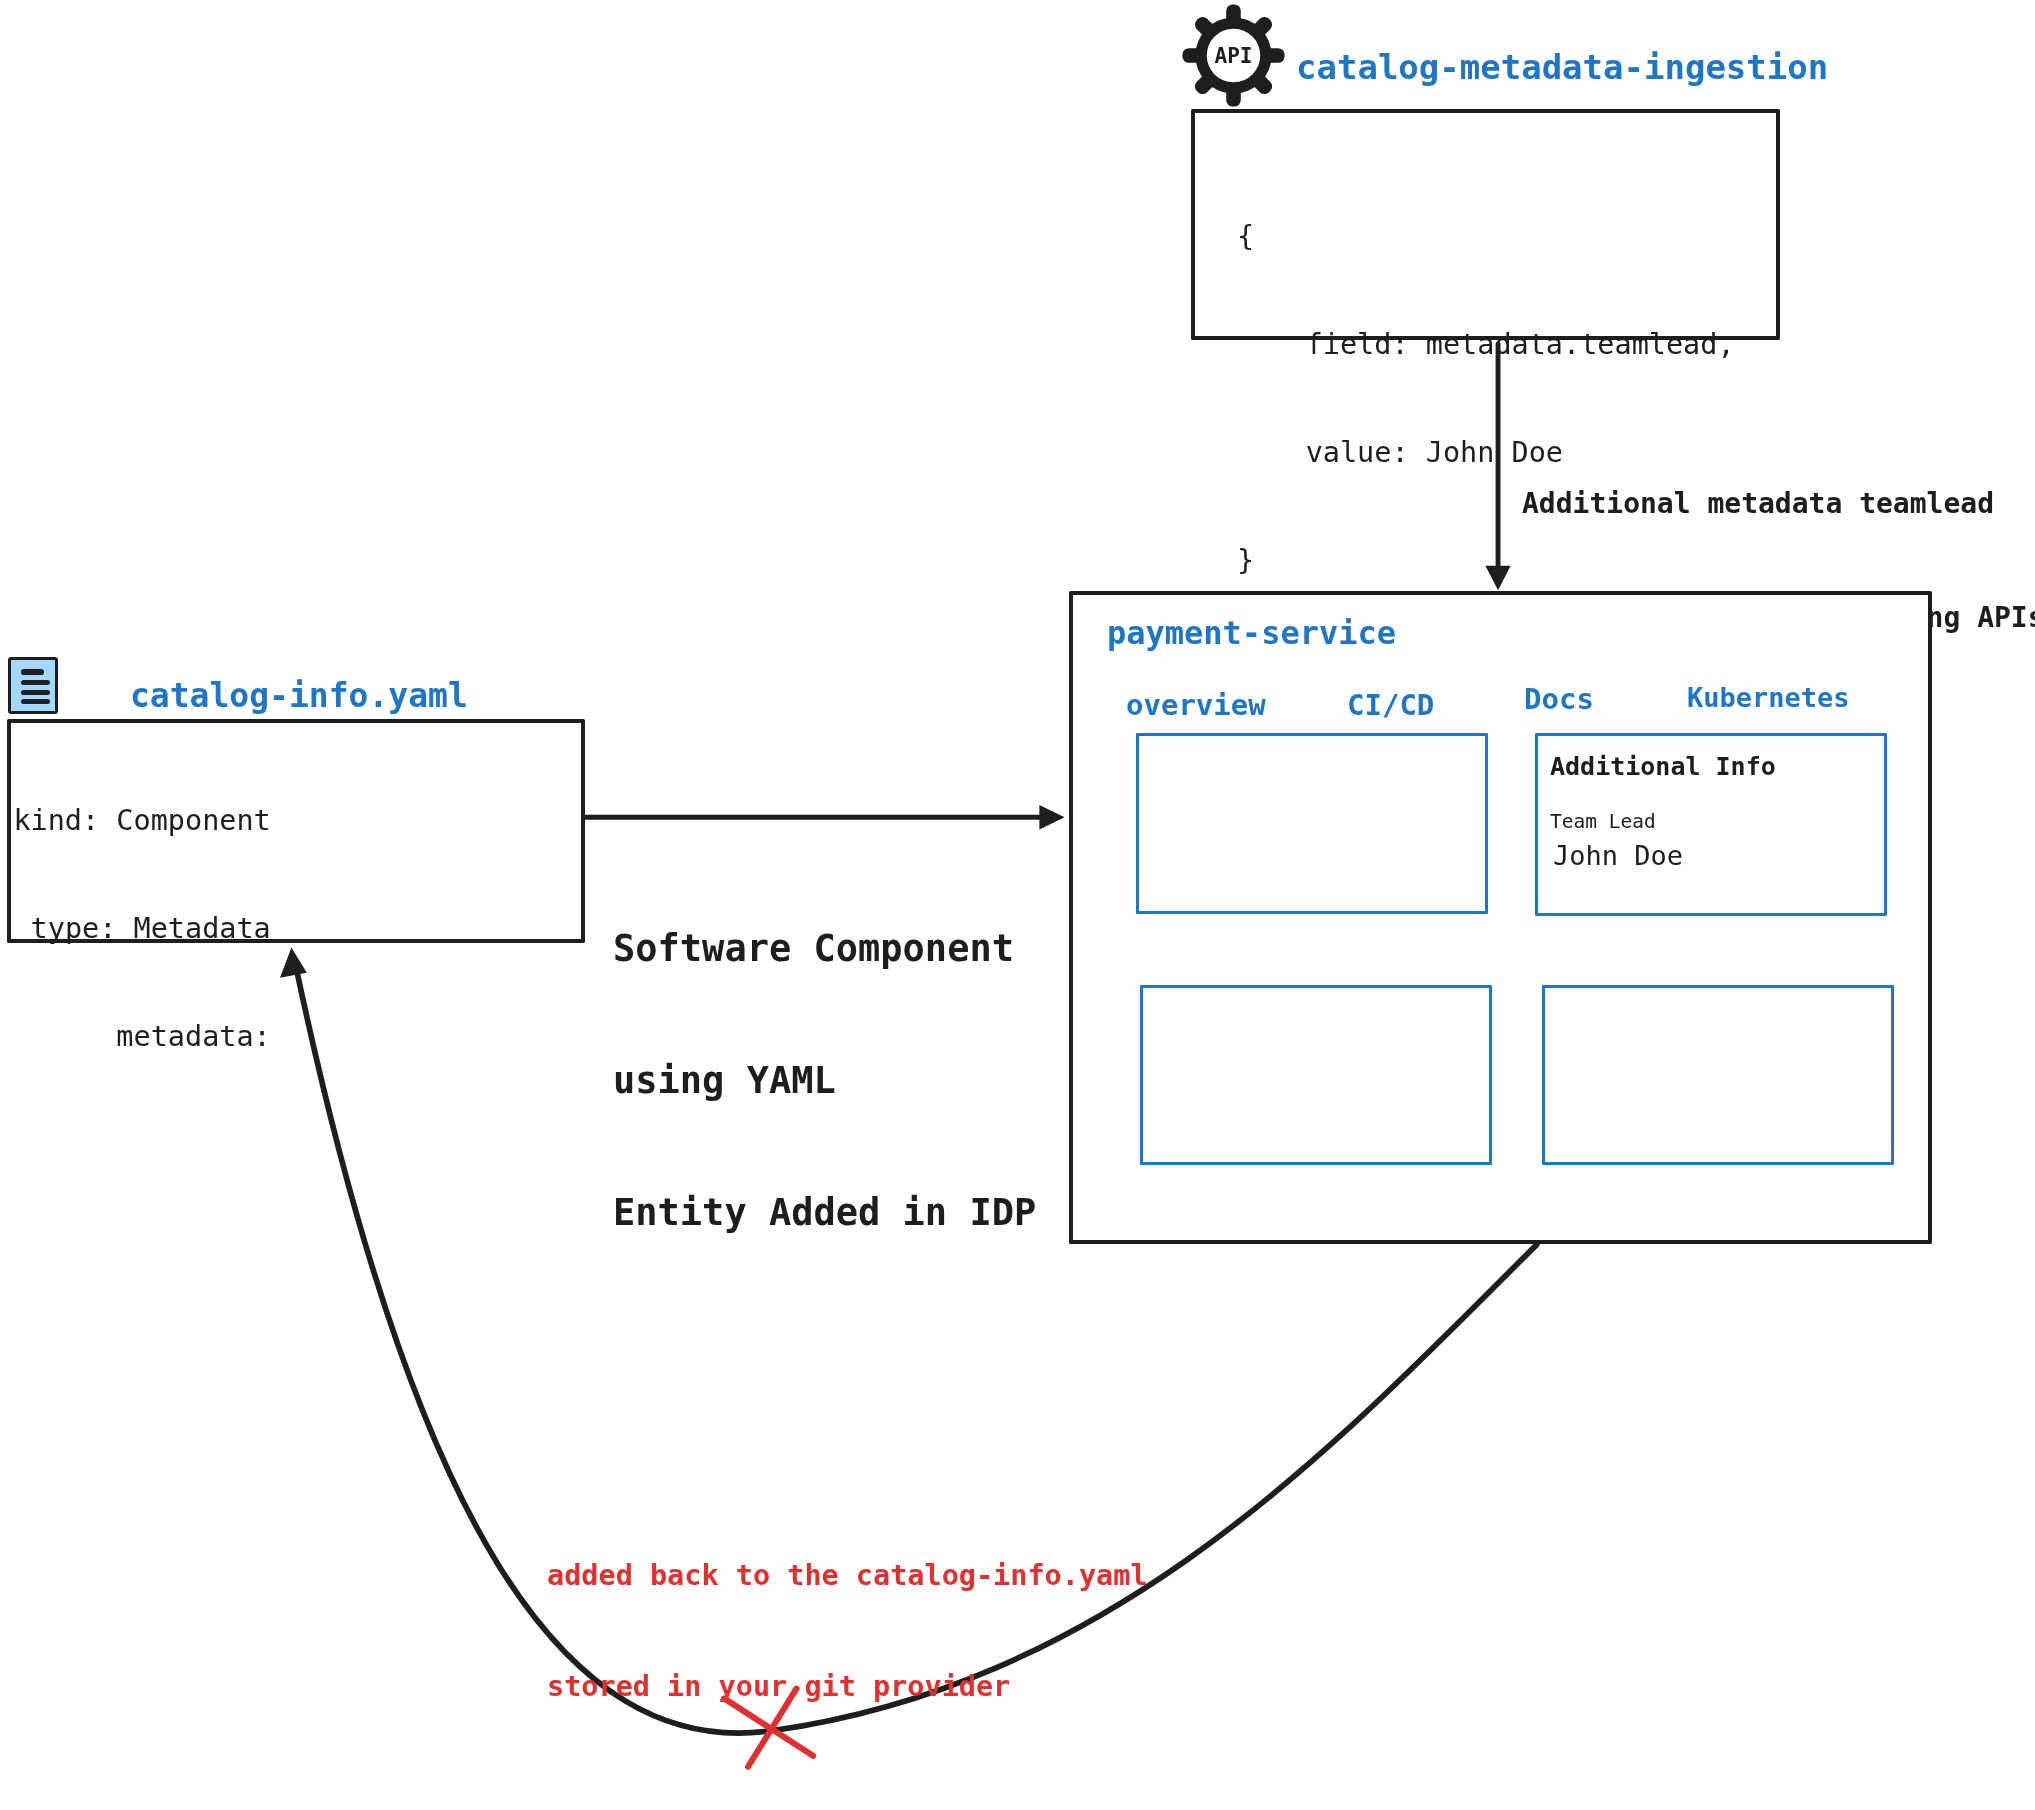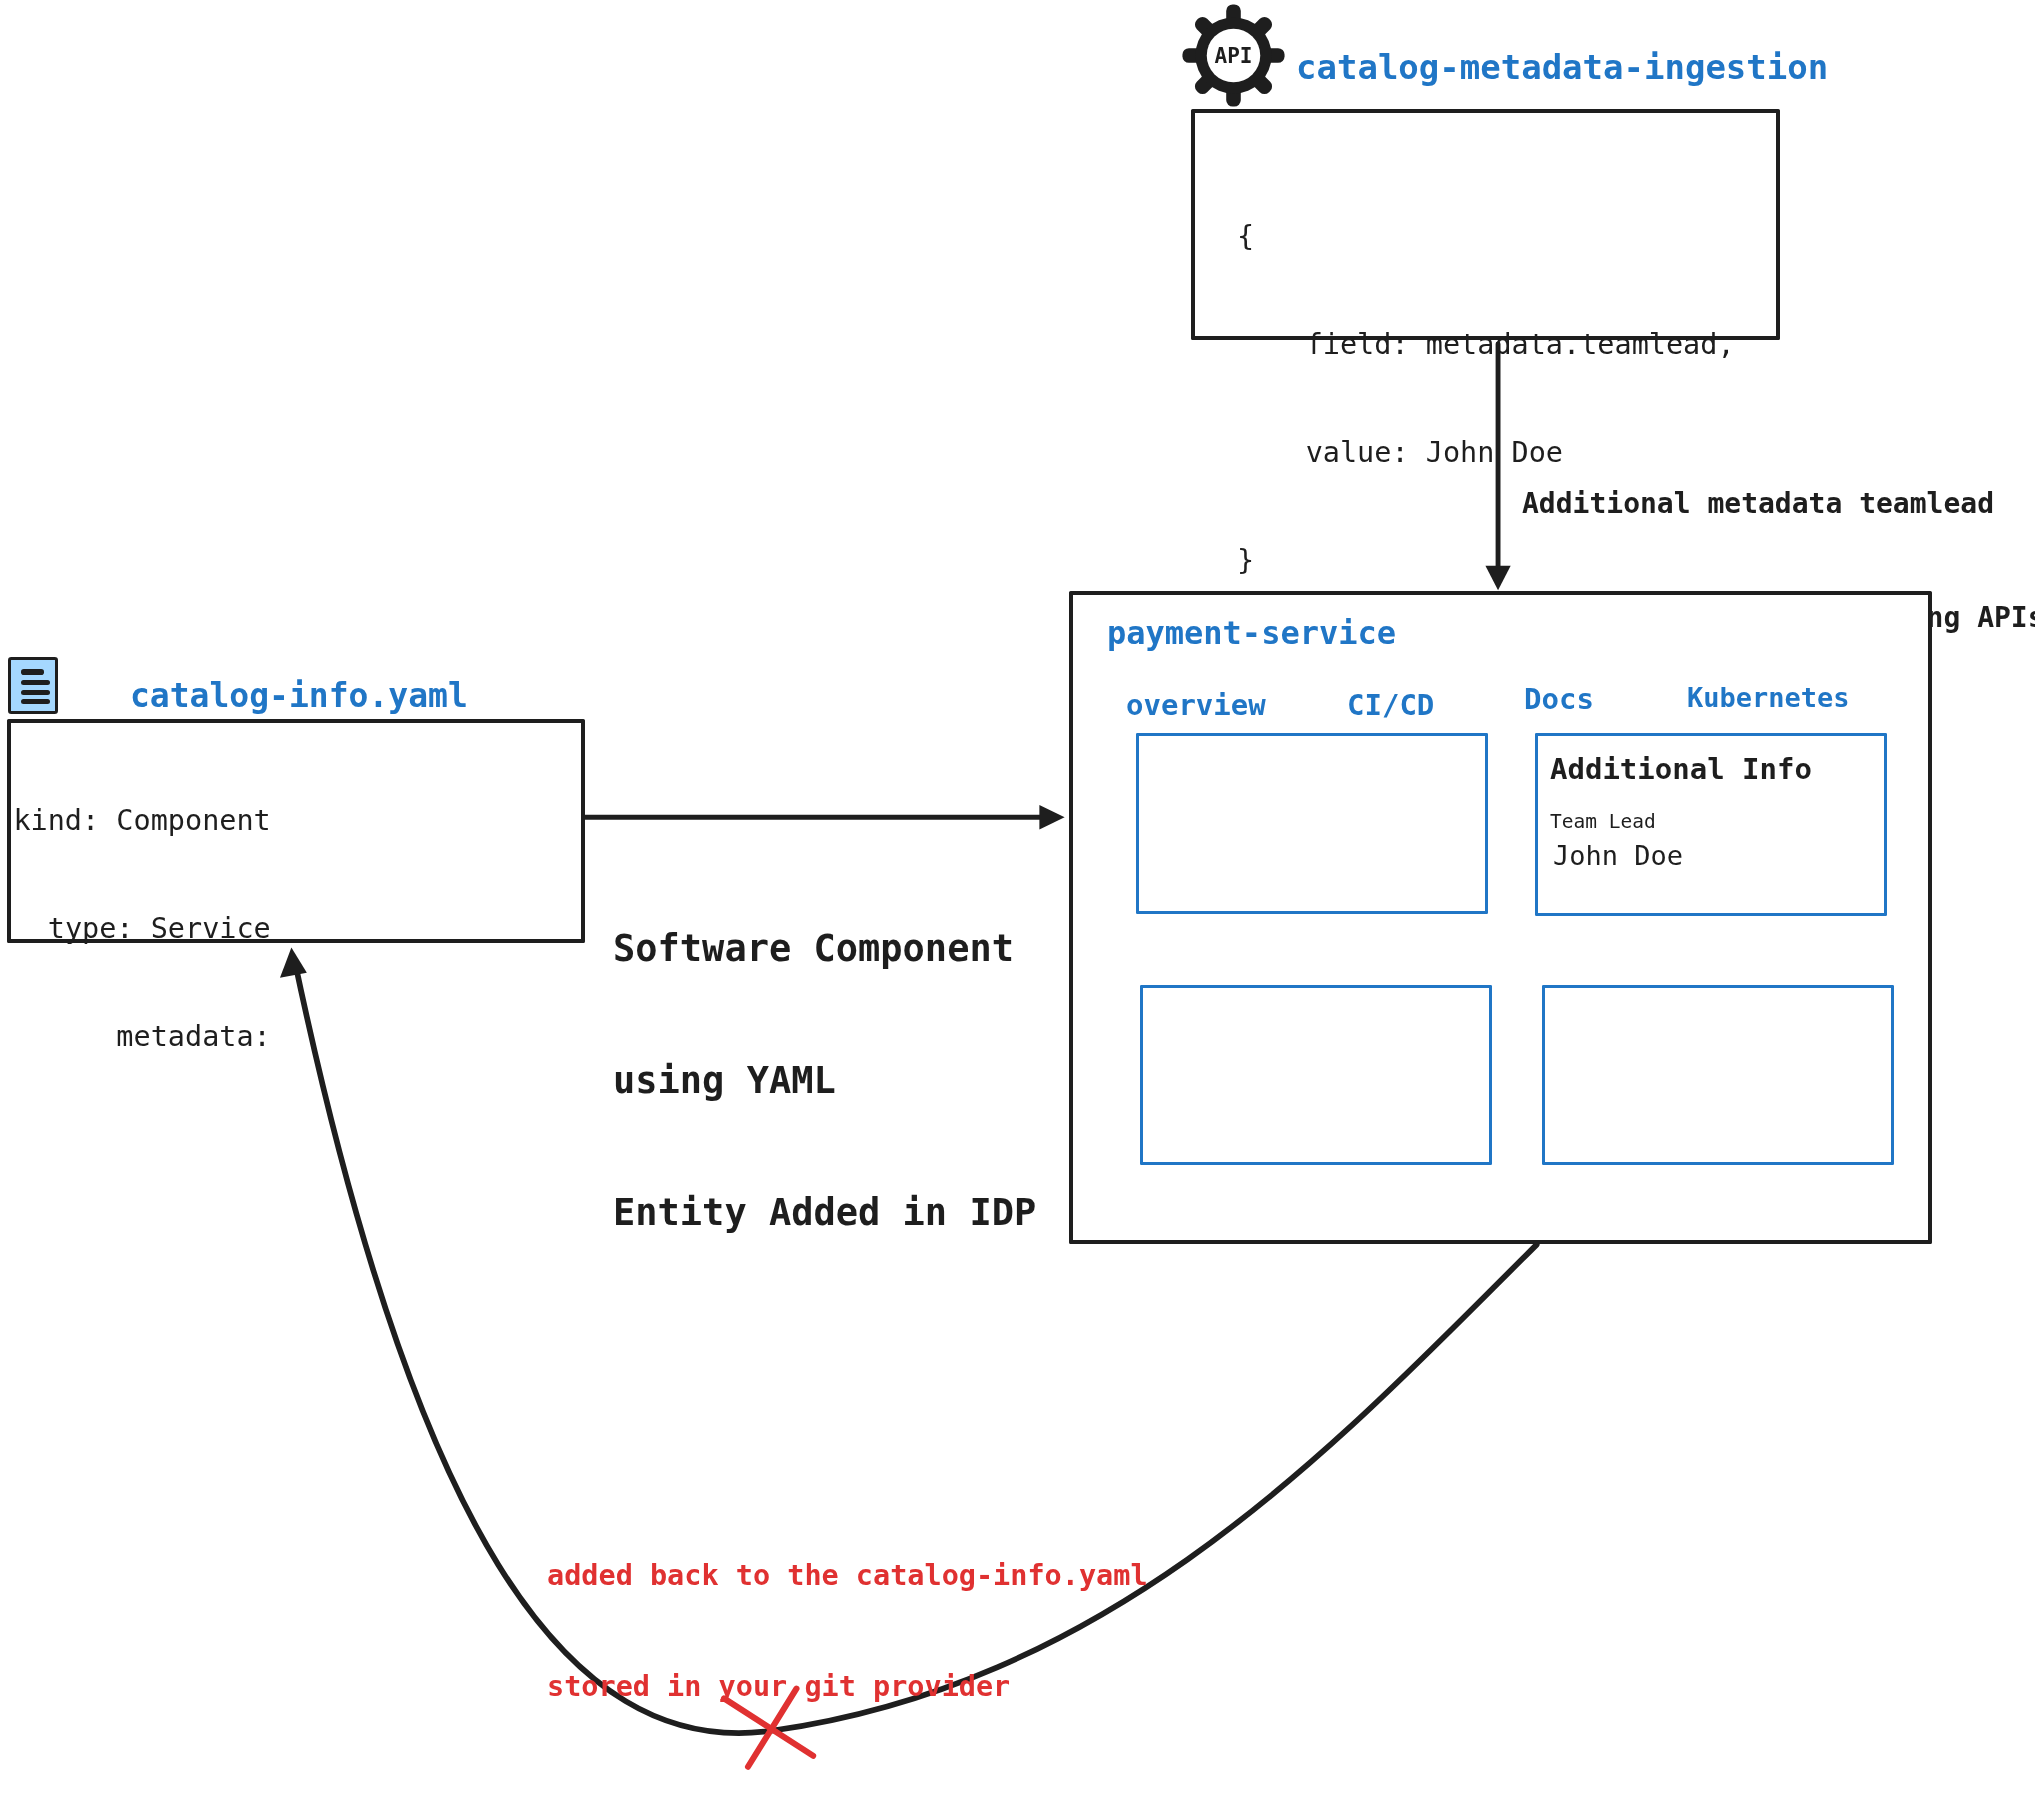--- a/index.html
+++ b/index.html
@@ -112,40 +112,40 @@
   <div class="abs t blue bold" style="left:1107px;top:613px;font-size:32px;">payment-service</div>
 
   <div class="abs t blue bold" style="left:1126px;top:687px;font-size:29px;">overview</div>
   <div class="abs t blue bold" style="left:1347px;top:687px;font-size:29px;">CI/CD</div>
   <div class="abs t blue bold" style="left:1524px;top:681px;font-size:29px;">Docs</div>
   <div class="abs t blue bold" style="left:1687px;top:681px;font-size:27px;">Kubernetes</div>
 
   <div class="bluebox" style="left:1136px;top:733px;width:352px;height:181px;"></div>
 
   <div class="bluebox" style="left:1535px;top:733px;width:352px;height:183px;"></div>
-  <div class="abs t bold" style="left:1550px;top:751px;font-size:29px;">Additional Info</div>
+  <div class="abs t bold" style="left:1550px;top:751px;font-size:25px;">Additional Info</div>
   <div class="abs t" style="left:1550px;top:810px;font-size:19.5px;">Team Lead</div>
   <div class="abs t" style="left:1553px;top:839px;font-size:27px;">John Doe</div>
 
   <div class="bluebox" style="left:1140px;top:985px;width:352px;height:180px;"></div>
   <div class="bluebox" style="left:1542px;top:985px;width:352px;height:180px;"></div>
 
   <div class="abs" style="left:8.1px;top:657px;width:50px;height:57px;background:#a5d8ff;border:3.7px solid #1e1e1e;border-radius:3.3px;box-sizing:border-box;">
     <div class="icon-bar" style="left:10.2px;top:9.4px;width:23px;"></div>
     <div class="icon-bar" style="left:10.2px;top:19.5px;width:28.5px;"></div>
     <div class="icon-bar" style="left:10.2px;top:30px;width:28.5px;"></div>
     <div class="icon-bar" style="left:10.2px;top:39px;width:28.5px;"></div>
   </div>
 
   <div class="abs t blue bold" style="left:85px;top:675px;font-size:33px;margin-left:45px;">catalog-info.yaml</div>
 
   <div class="box" style="left:7px;top:719px;width:578px;height:224px;"></div>
   <div class="abs t" style="left:13.4px;top:731px;font-size:28.5px;line-height:36px;text-align:right;">
     <div class="codeline">kind: Component</div>
-    <div class="codeline">type: Service</div>
+    <div class="codeline">type: Metadata</div>
     <div class="codeline">metadata:</div>
   </div>
 
   <div class="abs t bold" style="left:613px;top:839px;font-size:37px;line-height:44px;">
     <div>Software Component</div>
     <div>using YAML</div>
     <div>Entity Added in IDP</div>
   </div>
 
   <div class="abs t bold red" style="left:547px;top:1483px;font-size:28.5px;line-height:37px;">

